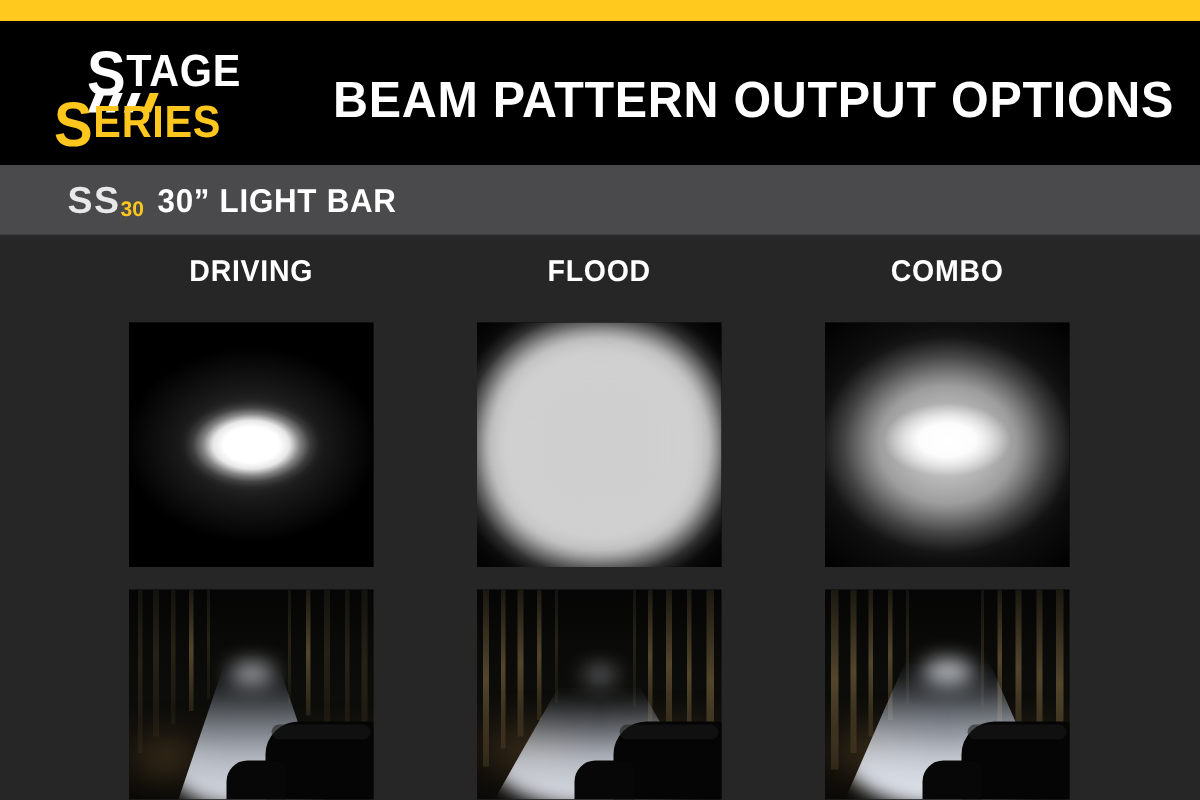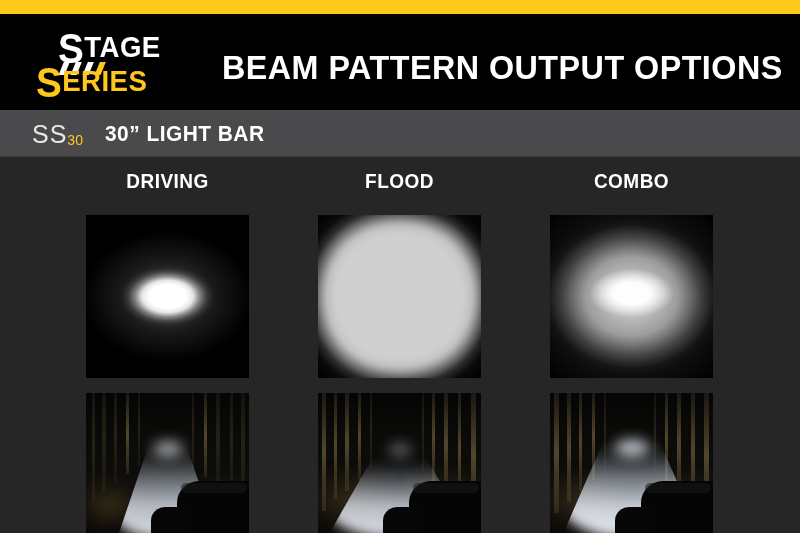--- a/index.html
+++ b/index.html
@@ -105,24 +105,24 @@
   .subtitle-bar {
     position: absolute;
     left: 0; top: 110px;
     width: 800px; height: 47px;
     background: #4A4A4C;
     border-bottom: 1px solid #3a3a3c;
     box-sizing: border-box;
   }
   .ss-badge {
     position: absolute;
-    left: 32px; top: 122px;
+    left: 45px; top: 122px;
     color: #E8E8E8;
     font-size: 25px;
-    font-weight: normal;
+    font-weight: bold;
     letter-spacing: 1px;
     line-height: 1;
     font-family: "Liberation Sans", sans-serif;
   }
   .ss-badge sub {
     color: #FFC61E;
     font-size: 14px;
     letter-spacing: 0px;
     vertical-align: -2px;
   }

